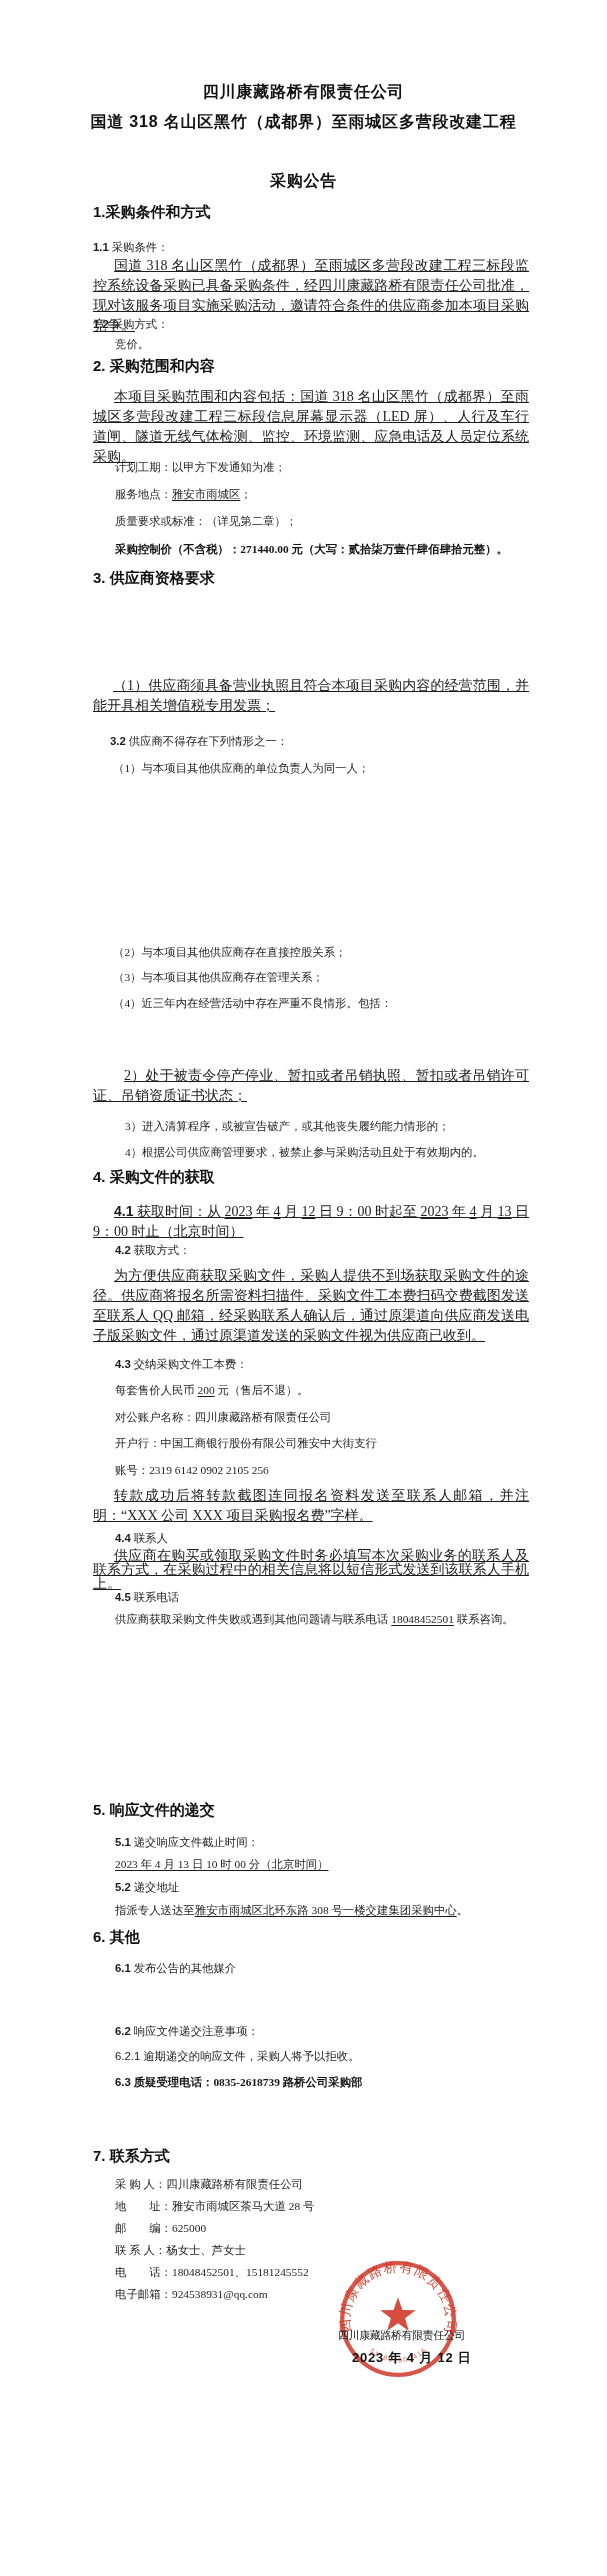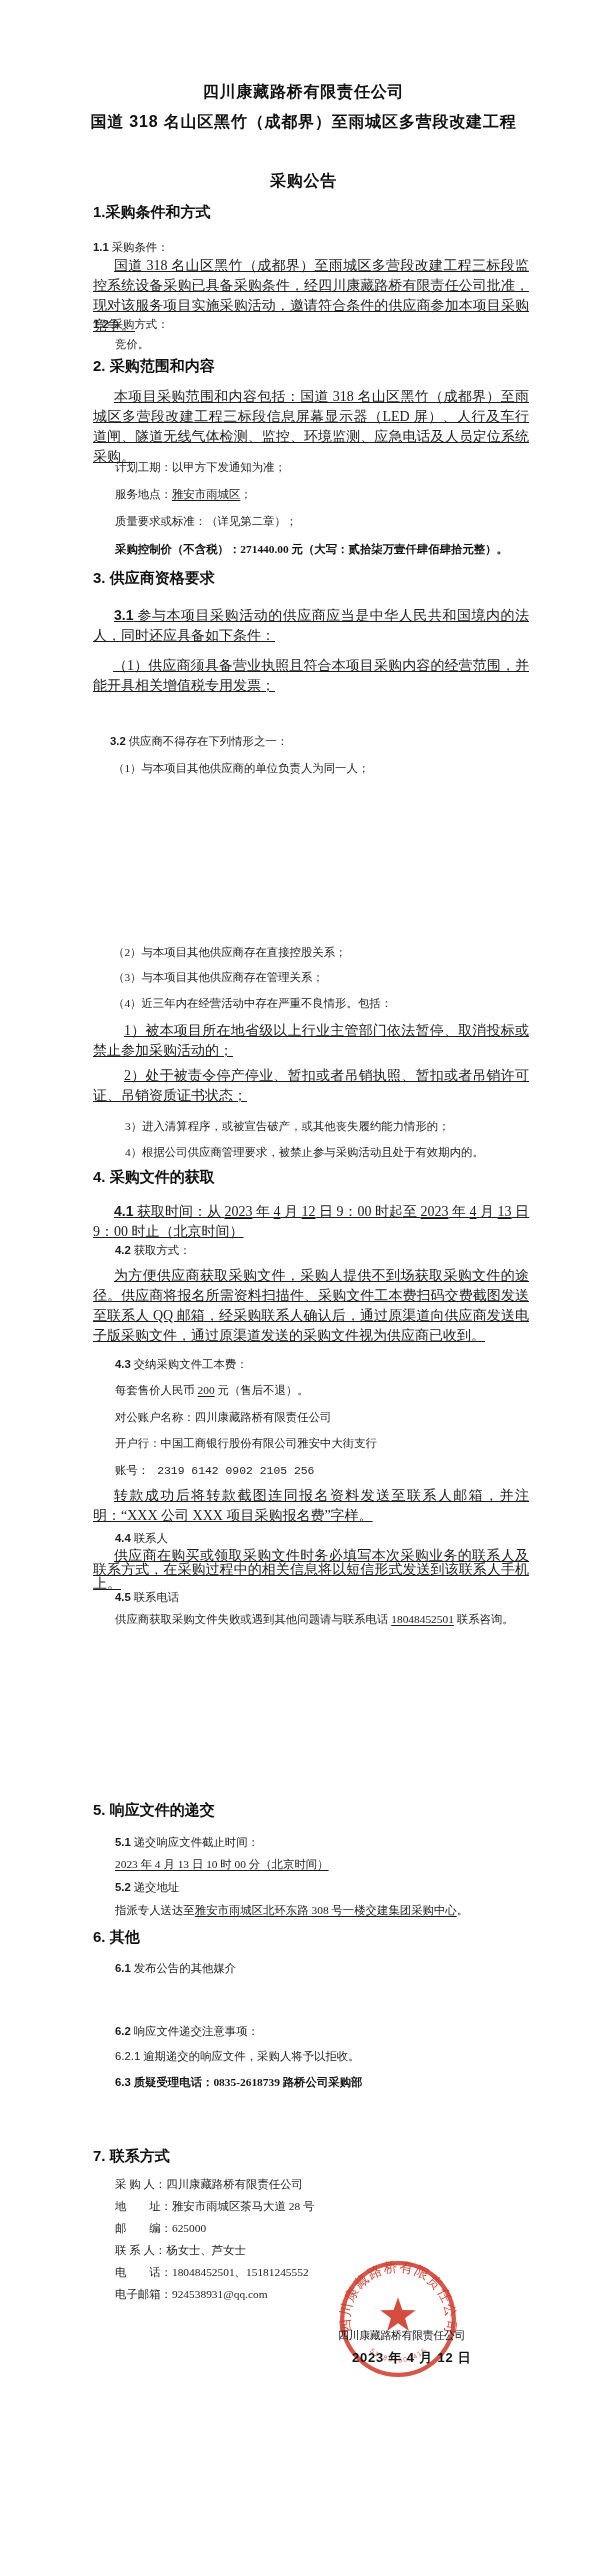--- a/index.html
+++ b/index.html
@@ -14,24 +14,24 @@
     font-family:"Liberation Sans","DejaVu Sans",sans-serif;
     font-weight:bold; font-size:16px; letter-spacing:0.8px; color:#111;
     white-space:nowrap;
   }
   .h {
     font-family:"Liberation Sans","DejaVu Sans",sans-serif;
     font-weight:bold; font-size:15px; color:#111; white-space:nowrap;
   }
   .bl { font-size:11.4px; line-height:20px; white-space:nowrap; }
   .para { font-size:14px; line-height:20px; width:436px; text-align:justify; text-indent:21px;text-decoration:underline; }
-  .ind26 { text-indent:20px; }
+  .ind26 { text-indent:20px;margin-top:20px; }
   .ind41 { text-indent:31px; }
   .num { font-family:"Liberation Sans","DejaVu Sans",sans-serif; font-weight:bold; }
-  .sans { font-family:Liberation Mono, monospace;margin-left:8px; }
+  .sans { font-family:Liberation Serif, serif; }
   .b { font-weight:bold; color:#141414; }
   .u { text-decoration:underline; text-underline-offset:2.3px; }
   .crow { font-size:11.4px; line-height:22px; white-space:nowrap; }
   .stamp { z-index:2; }
   .sig { z-index:3; color:#141414; }
   .sig-company { font-size:11px; letter-spacing:-0.4px; white-space:nowrap; }
   .sig-date {
     font-family:Liberation Sans, sans-serif;
     font-weight:bold; font-size:13px; letter-spacing:0.8px; white-space:nowrap;
   }
@@ -59,33 +59,29 @@
   <div class="abs h" style="top:357px;left:93px">2. 采购范围和内容</div>
   <p class="abs para" style="top:387px;left:93px">本项目采购范围和内容包括：国道 318 名山区黑竹（成都界）至雨城区多营段改建工程三标段信息屏幕显示器（LED 屏）、人行及车行道闸、隧道无线气体检测、监控、环境监测、应急电话及人员定位系统采购。</p>
   <div class="abs bl" style="top:457px;left:115px">计划工期：以甲方下发通知为准；</div>
   <div class="abs bl" style="top:484px;left:115px">
     <span>服务地点：</span><span class="u">雅安市雨城区</span><span>；</span>
   </div>
   <div class="abs bl" style="top:511px;left:115px">质量要求或标准：（详见第二章）；</div>
   <div class="abs bl b" style="top:539px;left:115px">采购控制价（不含税）：271440.00 元（大写：贰拾柒万壹仟肆佰肆拾元整）。</div>
 
   <div class="abs h" style="top:569px;left:93px">3. 供应商资格要求</div>
-  <p class="abs para" style="top:605px;left:93px">
-    <span class="num">3.1</span><span> 参与本项目采购活动的供应商应当是中华人民共和国境内的法人，同时还应具备如下条件：</span>
-  </p>
   <p class="abs para ind26" style="top:656px;left:93px">（1）供应商须具备营业执照且符合本项目采购内容的经营范围，并能开具相关增值税专用发票；</p>
   <div class="abs bl" style="top:731px;left:110px">
     <span class="num">3.2</span><span> 供应商不得存在下列情形之一：</span>
   </div>
   <div class="abs bl" style="top:758px;left:113px">（1）与本项目其他供应商的单位负责人为同一人；</div>
 
   <div class="abs bl" style="top:942px;left:113px">（2）与本项目其他供应商存在直接控股关系；</div>
   <div class="abs bl" style="top:967px;left:113px">（3）与本项目其他供应商存在管理关系；</div>
   <div class="abs bl" style="top:993px;left:113px">（4）近三年内在经营活动中存在严重不良情形。包括：</div>
-  <p class="abs para ind41" style="top:1021px;left:93px">1）被本项目所在地省级以上行业主管部门依法暂停、取消投标或禁止参加采购活动的；</p>
   <p class="abs para ind41" style="top:1066px;left:93px">2）处于被责令停产停业、暂扣或者吊销执照、暂扣或者吊销许可证、吊销资质证书状态；</p>
   <div class="abs bl" style="top:1116px;left:125px">3）进入清算程序，或被宣告破产，或其他丧失履约能力情形的；</div>
   <div class="abs bl" style="top:1142px;left:125px">4）根据公司供应商管理要求，被禁止参与采购活动且处于有效期内的。</div>
 
   <div class="abs h" style="top:1168px;left:93px">4. 采购文件的获取</div>
   <p class="abs para" style="top:1201px;left:93px">
     <span class="num">4.1</span><span> 获取时间：从 </span><span class="u">2023</span><span> 年 </span><span class="u">4</span><span> 月 </span><span class="u">12</span><span> 日 9：00 时起至 </span><span class="u">2023</span><span> 年 </span><span class="u">4</span><span> 月 </span><span class="u">13</span><span> 日 9：00 时止（北京时间）</span>
   </p>
   <div class="abs bl" style="top:1240px;left:115px">
     <span class="num">4.2</span><span> 获取方式：</span>

